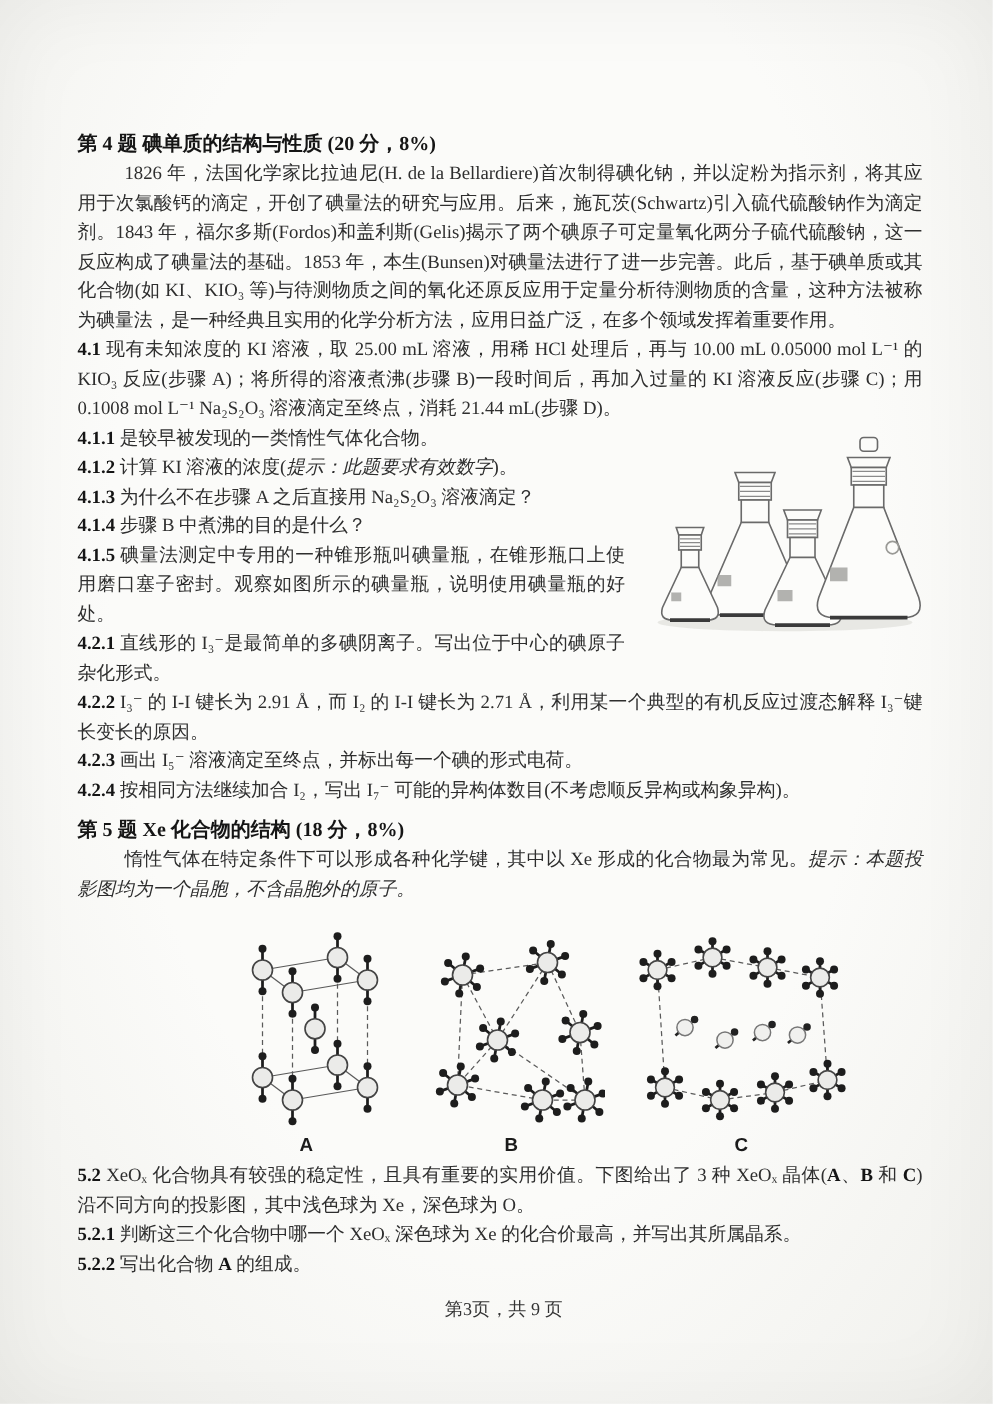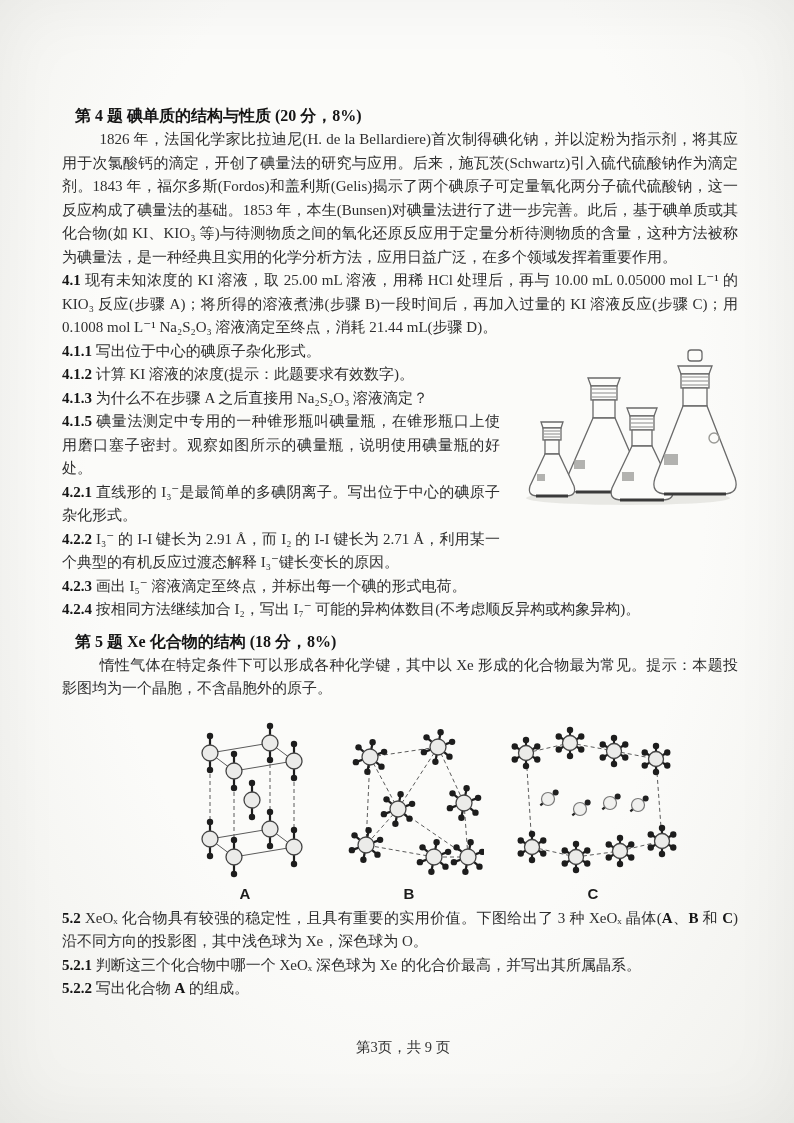--- a/index.html
+++ b/index.html
@@ -9,22 +9,22 @@
     box-shadow:inset 0 0 70px rgba(0,0,0,0.05);
     font-family:"Liberation Serif","DejaVu Serif",serif;
     color:#2e2e2e;
   }
   .content{
     position:absolute;left:62px;top:104px;width:676px;
     font-size:15px;line-height:23.5px;text-align:justify;
   }
   p{margin:0;}
   .b{font-weight:bold;color:#151515;}
-  .i{}
-  .heading{font-size:16px;line-height:24px;margin-left:13px;}
+  .i{font-style:italic;}
+  .heading{font-size:16px;line-height:24px;}
   .indent{text-indent:2.5em;}
   .gap-top{margin-top:8px;}
   .flask-fig{
     float:right;width:226px;height:168px;margin:2px 0 20px 12px;
   }
   .crystal-fig{
     margin:10px 0 4px 108px;display:flex;align-items:flex-end;gap:14px;
   }
   .cell{display:flex;flex-direction:column;align-items:center;}
   .crystal-label{
@@ -104,23 +104,24 @@
         <line x1="170" y1="35" x2="196" y2="35"></line>
           <line x1="170" y1="39" x2="196" y2="39"></line>
           <line x1="170" y1="43" x2="196" y2="43"></line>
       </g>
       <rect x="152" y="112" width="14" height="11" fill="#9a9a96" opacity="0.75"></rect>
       <circle cx="202" cy="96" r="5" fill="none" stroke="#9a9a96" stroke-width="1.4"></circle>
       <path d="M152,152 H214" stroke="#3a3a3a" stroke-width="3" fill="none"></path>
     </svg>
   </figure>
 
-  <p><span class="b">4.1.1</span><span> 写出位于中心的碘原子杂化形式。</span></p>
+  <p><span class="b">4.1.1</span><span> 是较早被发现的一类惰性气体化合物。</span></p>
   <p><span class="b">4.1.2</span><span> 计算 KI 溶液的浓度(</span><span class="i">提示：此题要求有效数字</span><span>)。</span></p>
   <p><span class="b">4.1.3</span><span> 为什么不在步骤 A 之后直接用 Na₂S₂O₃ 溶液滴定？</span></p>
+  <p><span class="b">4.1.4</span><span> 步骤 B 中煮沸的目的是什么？</span></p>
   <p><span class="b">4.1.5</span><span> 碘量法测定中专用的一种锥形瓶叫碘量瓶，在锥形瓶口上使用磨口塞子密封。观察如图所示的碘量瓶，说明使用碘量瓶的好处。</span></p>
   <p><span class="b">4.2.1</span><span> 直线形的 I₃⁻是最简单的多碘阴离子。写出位于中心的碘原子杂化形式。</span></p>
   <p><span class="b">4.2.2</span><span> I₃⁻ 的 I-I 键长为 2.91 Å，而 I₂ 的 I-I 键长为 2.71 Å，利用某一个典型的有机反应过渡态解释 I₃⁻键长变长的原因。</span></p>
   <p><span class="b">4.2.3</span><span> 画出 I₅⁻ 溶液滴定至终点，并标出每一个碘的形式电荷。</span></p>
   <p><span class="b">4.2.4</span><span> 按相同方法继续加合 I₂，写出 I₇⁻ 可能的异构体数目(不考虑顺反异构或构象异构)。</span></p>
 
   <p class="heading gap-top"><span class="b">第 5 题 Xe 化合物的结构 (18 分，8%)</span></p>
   <p class="indent"><span>惰性气体在特定条件下可以形成各种化学键，其中以 Xe 形成的化合物最为常见。</span><span class="i">提示：本题投影图均为一个晶胞，不含晶胞外的原子。</span></p>
 
   <figure class="crystal-fig" style="margin-top:10px;">

